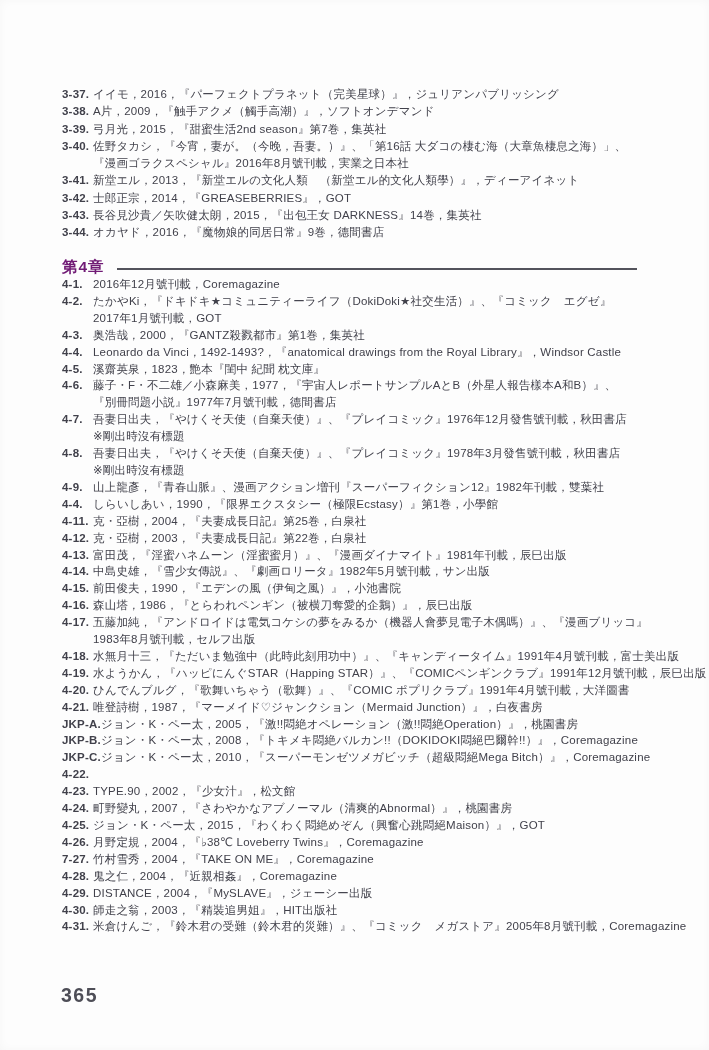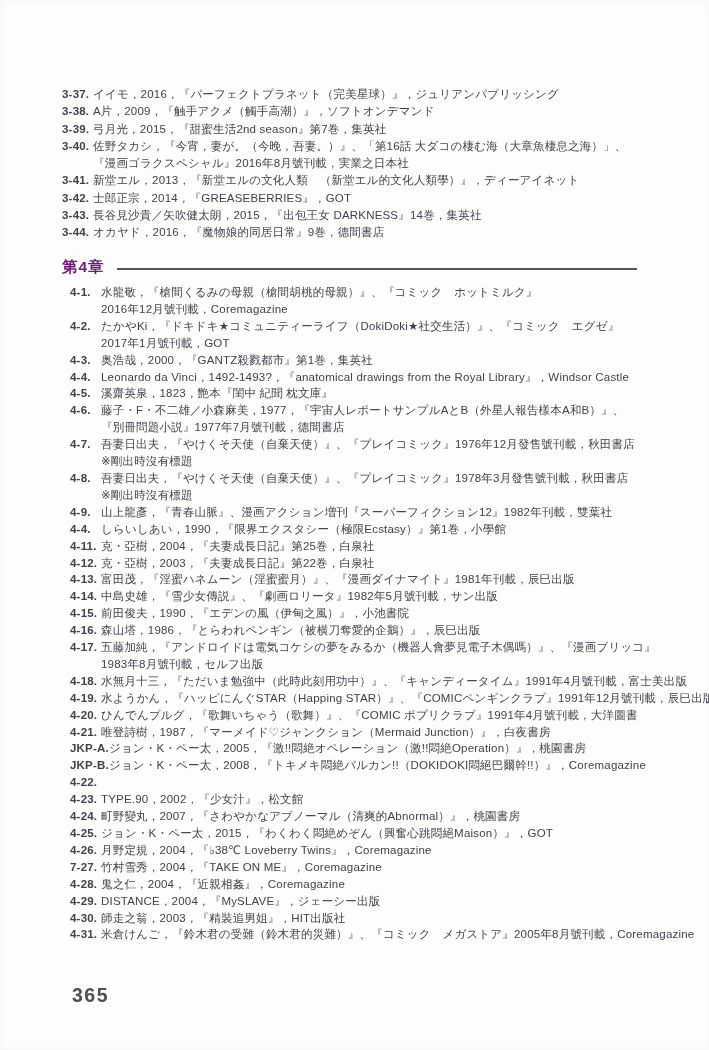--- a/index.html
+++ b/index.html
@@ -8,21 +8,21 @@
     width:709px;
     height:1050px;
     background:#fdfdfd;
     overflow:hidden;
     font-family:"Liberation Sans","DejaVu Sans",sans-serif;
     color:#41414b;
     box-shadow: inset 0 0 10px rgba(0,0,0,0.03);
   }
   .ref-list { position:absolute; left:62px; right:20px; }
   .ref-list-ch3 { top:86px; }
-  .ref-list-ch4 { top:284px;margin-left:8px; }
+  .ref-list-ch4 { top:276px; }
   .entry { display:flex; align-items:flex-start; }
   .entry-id {
     font-weight:bold;
     min-width:31px;
     flex-shrink:0;
     font-size:11.5px;
     line-height:16.9px;
     letter-spacing:0.2px;
   }
   .entry-text { font-size:11.5px; }
@@ -42,21 +42,21 @@
   }
   .heading-rule {
     flex:1;
     height:2px;
     background:#53535c;
     margin-left:12px;
     margin-top:3px;
   }
   .page-number {
     position:absolute;
-    left:72px; top:984px;
+    left:61px; top:984px;
     font-size:19.5px;
     font-weight:bold;
     color:#4e4e57;
     letter-spacing:1.5px;
   }
 </style>
 </head>
 <body>
 
 <div class="page">
@@ -115,21 +115,20 @@
 
   <div class="chapter-heading">
     <span class="chapter-title">第4章</span>
     <span class="heading-rule"></span>
   </div>
 
   <section class="ref-list ref-list-ch4">
       <div class="entry">
     <span class="entry-id">4-1.</span>
     <span class="entry-text">
-          <div class="entry-line">水龍敬，『槍間くるみの母親（槍間胡桃的母親）』、『コミック　ホットミルク』</div>
           <div class="entry-line">2016年12月號刊載，Coremagazine</div>
         </span>
   </div>
       <div class="entry">
     <span class="entry-id">4-2.</span>
     <span class="entry-text">
           <div class="entry-line">たかやKi，『ドキドキ★コミュニティーライフ（DokiDoki★社交生活）』、『コミック　エグゼ』</div>
           <div class="entry-line">2017年1月號刊載，GOT</div>
         </span>
   </div>
@@ -257,20 +256,26 @@
           <div class="entry-line">ジョン・K・ペー太，2005，『激!!悶絶オペレーション（激!!悶絶Operation）』，桃園書房</div>
         </span>
   </div>
       <div class="entry">
     <span class="entry-id">JKP-B.</span>
     <span class="entry-text">
           <div class="entry-line">ジョン・K・ペー太，2008，『トキメキ悶絶バルカン!!（DOKIDOKI悶絕巴爾幹!!）』，Coremagazine</div>
         </span>
   </div>
       <div class="entry">
+    <span class="entry-id">JKP-C.</span>
+    <span class="entry-text">
+          <div class="entry-line">ジョン・K・ペー太，2010，『スーパーモンゼツメガビッチ（超級悶絕Mega Bitch）』，Coremagazine</div>
+        </span>
+  </div>
+      <div class="entry">
     <span class="entry-id">4-22.</span>
   </div>
       <div class="entry">
     <span class="entry-id">4-23.</span>
     <span class="entry-text">
           <div class="entry-line">TYPE.90，2002，『少女汁』，松文館</div>
         </span>
   </div>
       <div class="entry">
     <span class="entry-id">4-24.</span>

